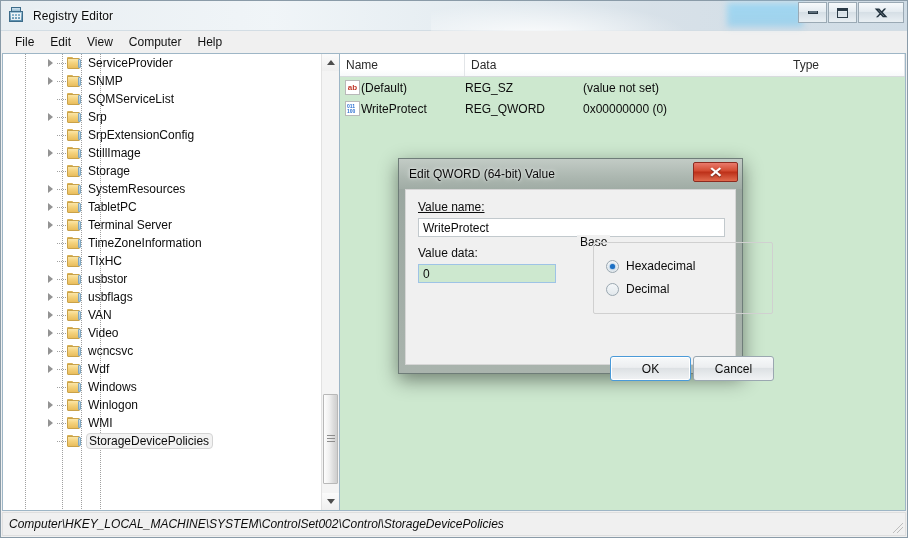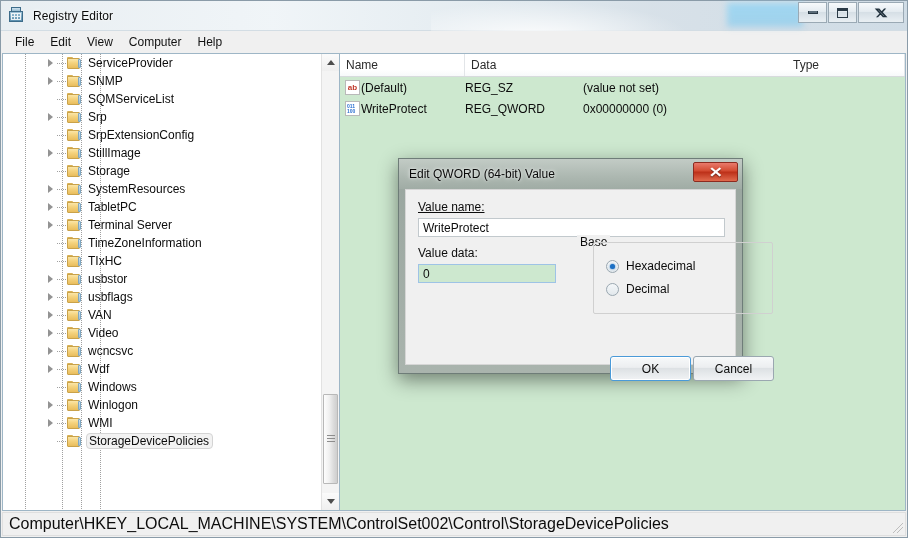--- a/index.html
+++ b/index.html
@@ -355,22 +355,23 @@
     height: 24px;
     margin: 0 1px 1px 1px;
     background: #f0f0f0;
     border: 1px solid #dfdfdf;
     display: flex;
     align-items: center;
     padding-left: 6px;
     position: relative;
   }
   #status-text {
-    font-size: 16px;
+    font-size: 12px;
     color: #0c0c0c;
+    font-style: italic;
   }
   #resize-grip {
     position: absolute; right: 2px; bottom: 2px;
     width: 12px; height: 12px;
     background:
       linear-gradient(135deg, transparent 0 55%, #bdbdbd 55% 62%, transparent 62% 100%),
       linear-gradient(135deg, transparent 0 72%, #bdbdbd 72% 79%, transparent 79% 100%);
   }
 
   

